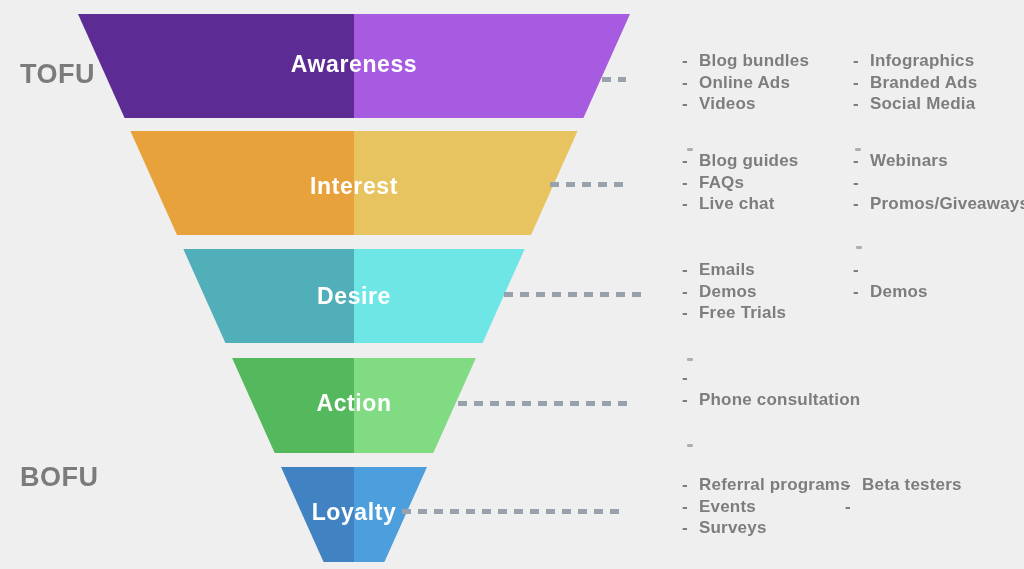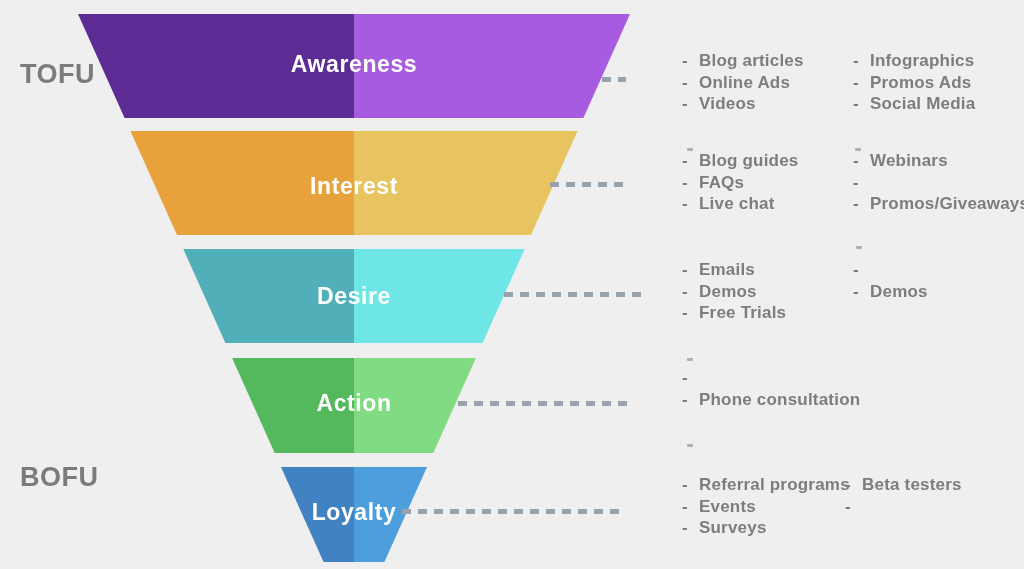--- a/index.html
+++ b/index.html
@@ -82,39 +82,39 @@
 
   <div class="connector" id="conn-awareness"></div>
   <div class="connector" id="conn-interest"></div>
   <div class="connector" id="conn-desire"></div>
   <div class="connector" id="conn-action"></div>
   <div class="connector" id="conn-loyalty"></div>
 
   <div class="tactic-col" id="aw-c1">
     <div class="t-item">
         <span class="dash">-</span>
-        <span>Blog articles</span>
+        <span>Blog bundles</span>
       </div>
     <div class="t-item">
         <span class="dash">-</span>
         <span>Online Ads</span>
       </div>
     <div class="t-item">
         <span class="dash">-</span>
         <span>Videos</span>
       </div>
   </div>
   <div class="tactic-col" id="aw-c2">
     <div class="t-item">
         <span class="dash">-</span>
         <span>Infographics</span>
       </div>
     <div class="t-item">
         <span class="dash">-</span>
-        <span>Promos Ads</span>
+        <span>Branded Ads</span>
       </div>
     <div class="t-item">
         <span class="dash">-</span>
         <span>Social Media</span>
       </div>
   </div>
 
   <div class="tactic-col" id="in-c1">
     <div class="t-item">
         <span class="dash">-</span>

